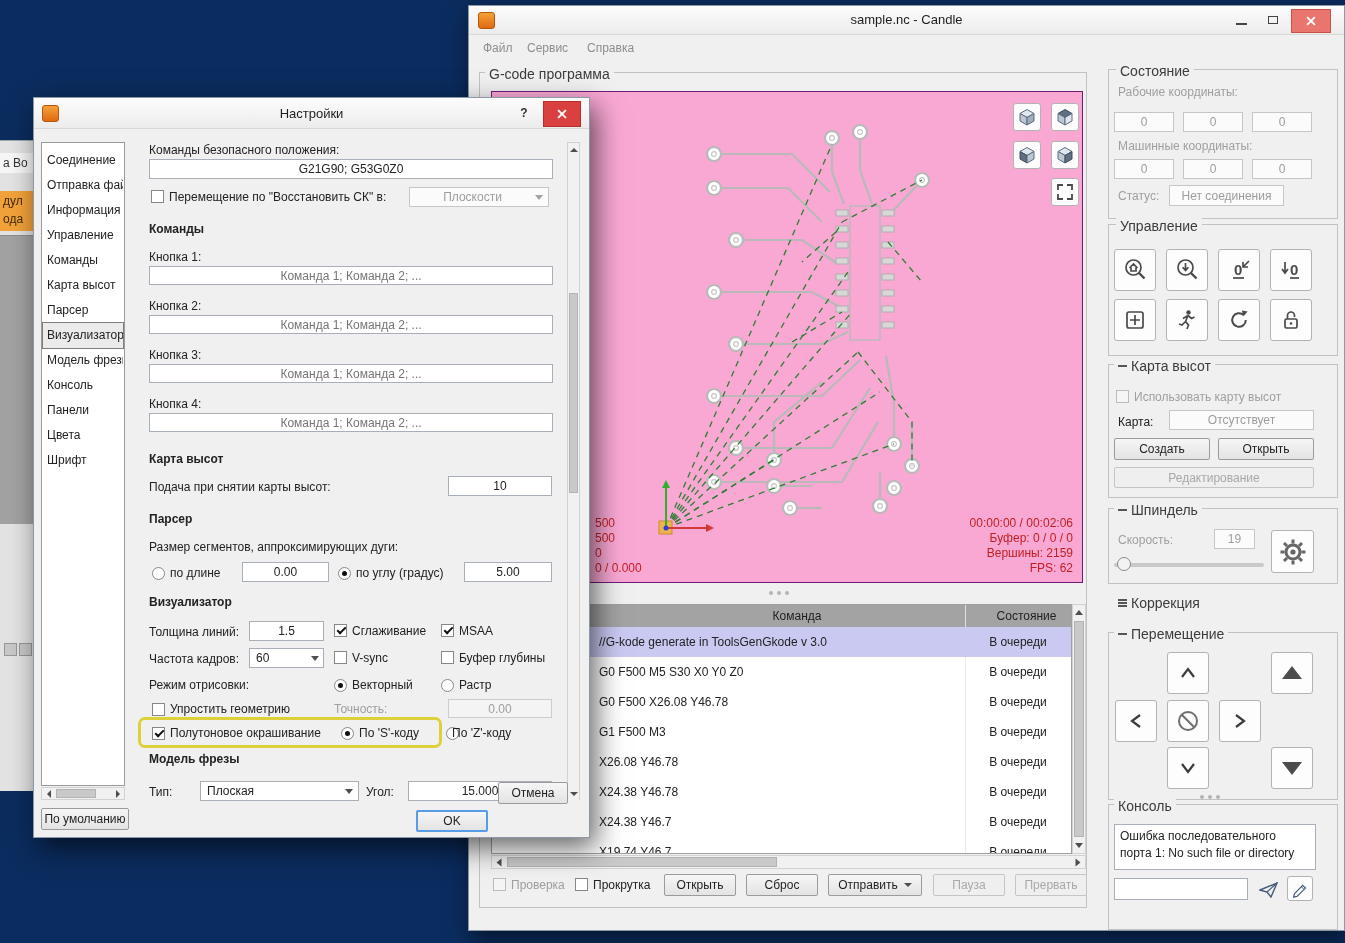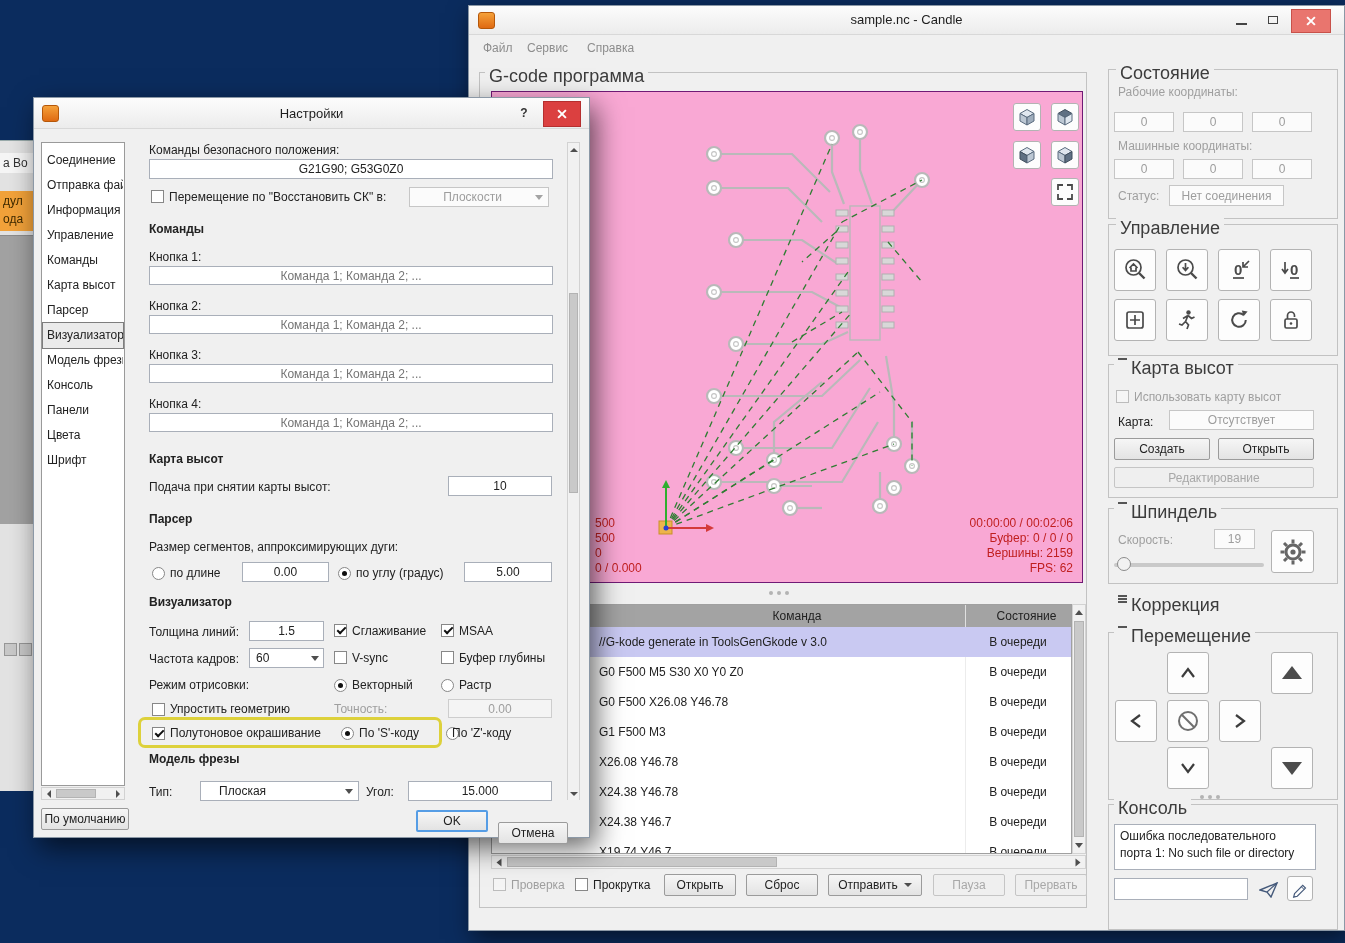--- a/index.html
+++ b/index.html
@@ -3,21 +3,21 @@
 <meta charset="utf-8">
 <style>
   html,body{margin:0;padding:0;background:#0b2c5e;font-family:"Liberation Sans",sans-serif;font-size:12px;color:#222}
   #stage{position:relative;width:1345px;height:943px;overflow:hidden;background:#0b2c5e}
   .abs{position:absolute}
   .win{position:absolute;background:#f0f0f0;border:1px solid #8b98a6;box-shadow:4px 8px 22px rgba(0,0,0,.55);box-sizing:border-box}
   .tbar{position:absolute;left:0;top:0;right:0;background:linear-gradient(#fcfcfc,#ececec);border-bottom:1px solid #d8d8d8}
   .ttl{position:absolute;left:0;right:0;text-align:center;font-size:13px;color:#1d1d1d;white-space:nowrap}
   .appicon{position:absolute;width:15px;height:15px;border-radius:3px;background:linear-gradient(#f5a13a,#df6a12);border:1px solid #b55709}
   .grp{position:absolute;border:1px solid #c2c2c2;box-sizing:border-box}
-  .leg{position:absolute;background:#f0f0f0;padding:0 4px;font-size:18px;color:#3c3c3c;white-space:nowrap;display:flex;gap:4px}
+  .leg{position:absolute;background:#f0f0f0;padding:0 4px;font-size:14px;color:#3c3c3c;white-space:nowrap;display:flex;align-items:center;gap:4px}
   .dash{display:inline-block;width:9px;height:0;border-top:2px solid #555}
   .eqi{display:inline-block;width:9px;height:8px;position:relative}
   .eqi i{position:absolute;left:0;width:9px;height:2px;background:#555}
   .lab{position:absolute;white-space:nowrap;font-size:12px;color:#222}
   .lab.g{color:#9f9f9f}
   .lab.b{font-weight:bold}
   .lab.red{color:#c01f1f}
   .inp{position:absolute;background:#fff;border:1px solid #a9afb9;box-sizing:border-box;font-size:12px;color:#222;font-family:"Liberation Sans",sans-serif}
   .inp.c{text-align:center}
   .inp.dis{background:#f4f4f4;color:#9d9d9d;border-color:#cdcdcd}
@@ -646,37 +646,37 @@
     <span class="cb ck" style="left:118px;top:629px"></span>
     <span class="lab" style="left:136px;top:628px">Полутоновое окрашивание</span>
     <span class="rd ck" style="left:307px;top:629px"></span>
     <span class="lab" style="left:325px;top:628px">По 'S'-коду</span>
     <span class="rd" style="left:412px;top:629px"></span>
     <span class="lab" style="left:418px;top:628px">По 'Z'-коду</span>
 
     <span class="lab b" style="left:115px;top:654px">Модель фрезы</span>
     <span class="lab" style="left:115px;top:687px">Тип:</span>
     <div class="box" style="left:166px;top:683px;width:159px;height:20px">
-        <span style="flex:1;text-align:left;padding-left:18px">Плоская</span>
+        <span style="flex:1;text-align:left;padding-left:6px">Плоская</span>
         <span class="tri-d" style="margin-right:5px"></span>
       </div>
     <span class="lab" style="left:332px;top:687px">Угол:</span>
     <input class="inp c" style="left: 374px; top: 683px; width: 144px; height: 20px;" value="15.000">
 
     <div class="sb" style="left:533px;top:44px;width:13px;height:658px">
       <div class="sbarrow" style="left:0;top:0;width:11px;height:13px">
           <span class="tri-d" style="transform:rotate(180deg);border-top-width:4px"></span>
         </div>
       <div class="thumb" style="left:1px;top:150px;width:9px;height:200px"></div>
       <div class="sbarrow" style="left:0;top:644px;width:11px;height:13px">
           <span class="tri-d" style="border-top-width:4px"></span>
         </div>
     </div>
 
     <div class="btn focus" style="left:382px;top:712px;width:72px;height:22px">
         <span>OK</span>
       </div>
-    <div class="btn" style="left:464px;top:724px;width:70px;height:22px">
+    <div class="btn" style="left:464px;top:684px;width:70px;height:22px">
         <span>Отмена</span>
       </div>
   </div>
 
 </div>
 
 </body></html>

